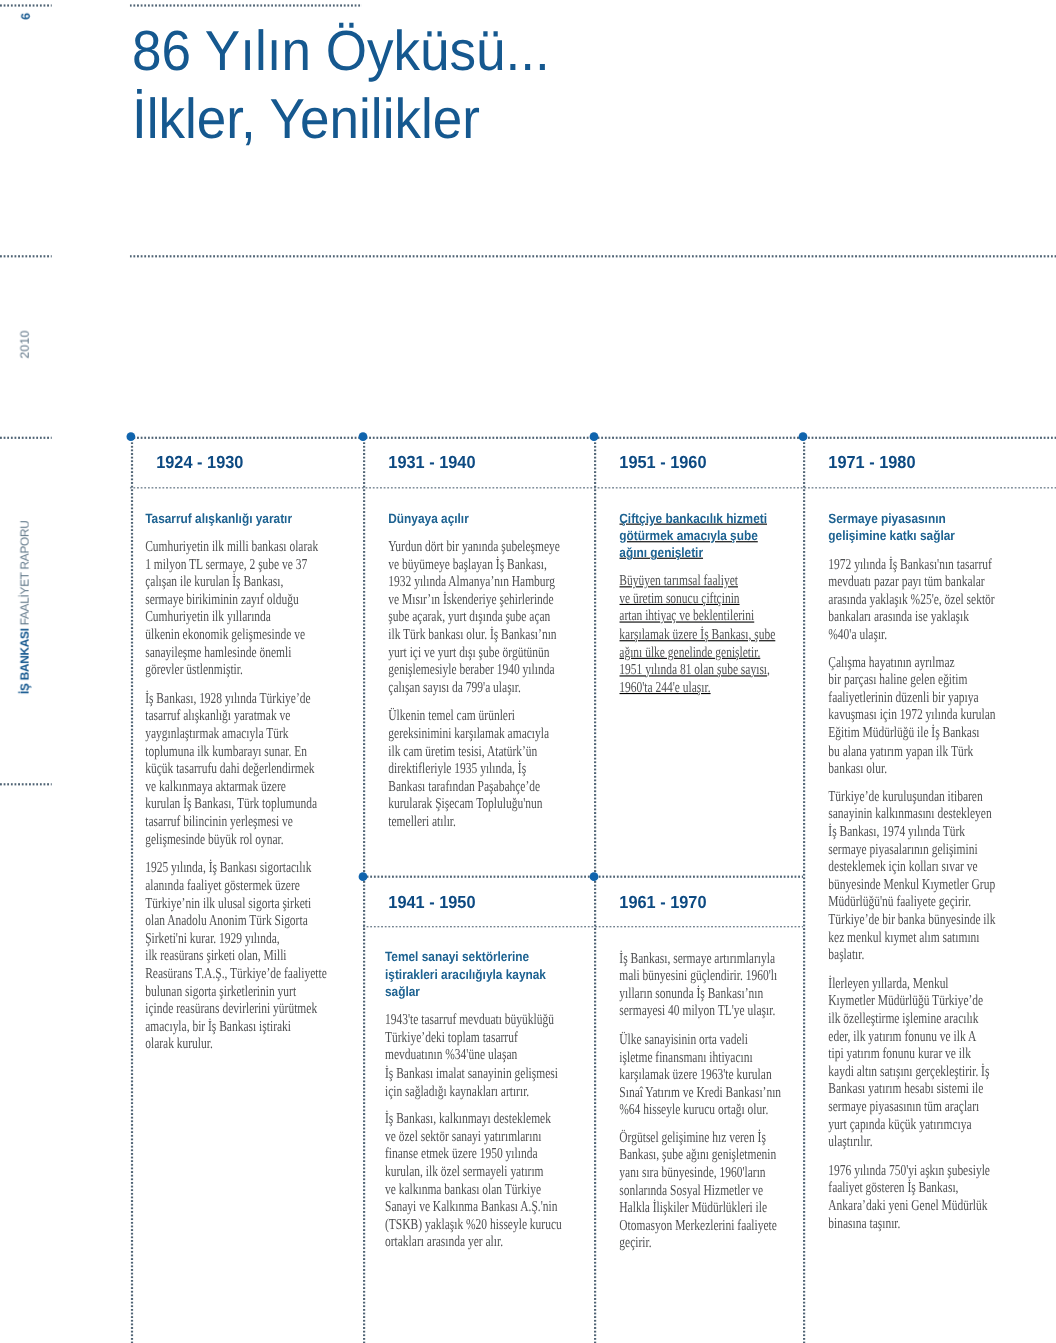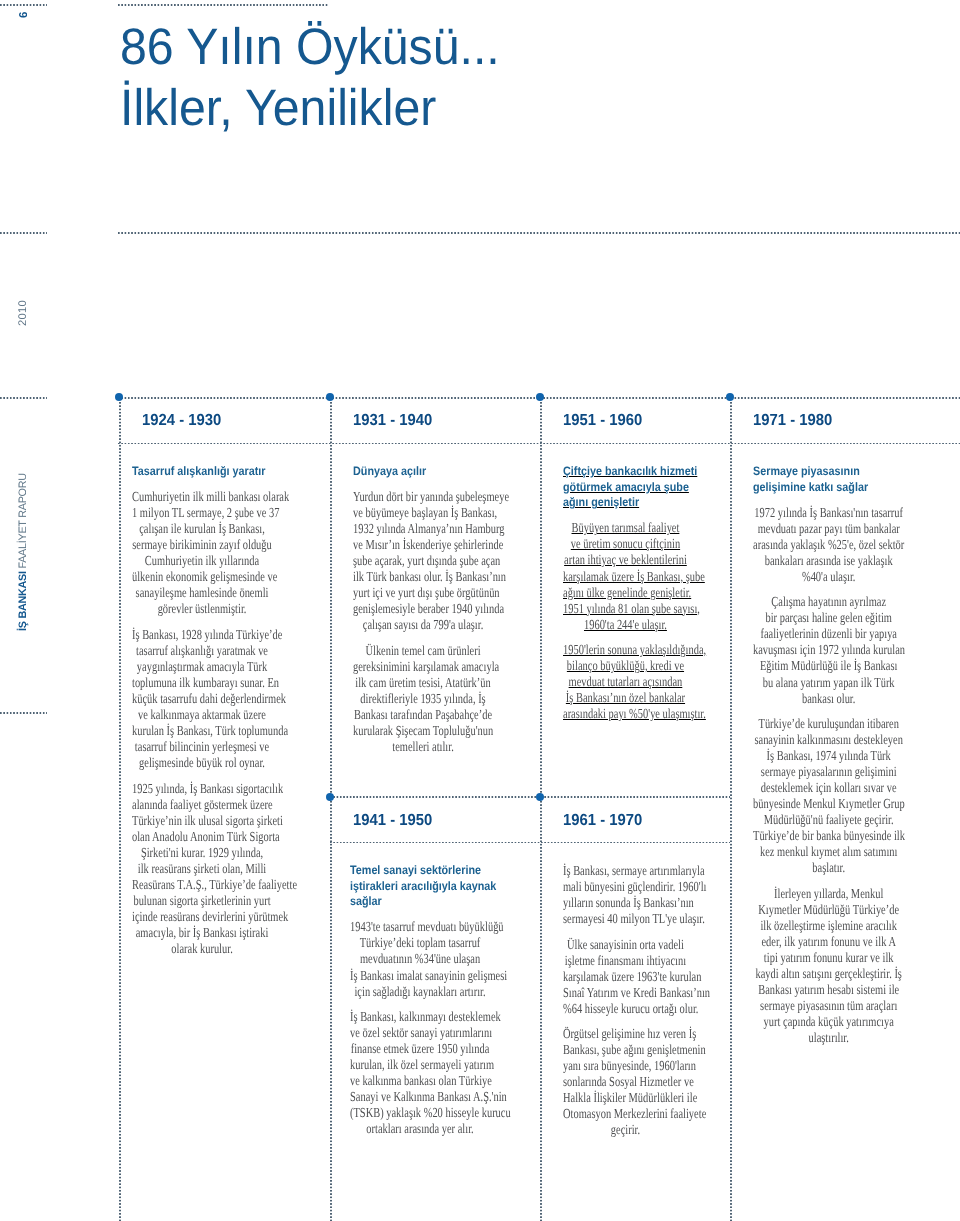--- a/index.html
+++ b/index.html
@@ -26,21 +26,21 @@
   .title{position:absolute;backface-visibility:hidden;color:#15588f;font-weight:300;font-size:51.3px;
          white-space:nowrap;transform-origin:left top;line-height:1;}
 
   .period{position:absolute;backface-visibility:hidden;color:#0d4a82;font-weight:700;font-size:16.0px;white-space:nowrap;
           transform-origin:left top;line-height:1;}
 
   .col{position:absolute;}
   .chead{margin:0 0 9.25px 0;}
   .hline{display:block;backface-visibility:hidden;color:#1d6291;font-weight:700;font-size:12.2px;white-space:nowrap;
          line-height:15.7px;transform:scaleX(0.885) translateZ(0);transform-origin:left center;}
-  .par{margin:0 0 9.4px 0;text-align:center;}
+  .par{margin:0 0 9.4px 0;}
   .par:last-child{margin-bottom:0;}
   .bline{display:block;backface-visibility:hidden;color:#4e4f51;font-family:"Liberation Serif",serif;font-size:13.8px;
          white-space:nowrap;line-height:16.05px;transform:scaleX(0.757) translateZ(0);transform-origin:left center;}
 </style>
 </head>
 <body>
 
 <div class="page">
 <div class="hdot" style="left:0px;top:4.2px;width:46.5px;"></div>
 <div class="hdot" style="left:118px;top:4.2px;width:211px;"></div>
@@ -145,27 +145,20 @@
 </div>
 <div class="par">
 <span class="bline">Büyüyen tarımsal faaliyet</span>
 <span class="bline">ve üretim sonucu çiftçinin</span>
 <span class="bline">artan ihtiyaç ve beklentilerini</span>
 <span class="bline">karşılamak üzere İş Bankası, şube</span>
 <span class="bline">ağını ülke genelinde genişletir.</span>
 <span class="bline">1951 yılında 81 olan şube sayısı,</span>
 <span class="bline">1960'ta 244'e ulaşır.</span>
 </div>
-<div class="par">
-<span class="bline">1950'lerin sonuna yaklaşıldığında,</span>
-<span class="bline">bilanço büyüklüğü, kredi ve</span>
-<span class="bline">mevduat tutarları açısından</span>
-<span class="bline">İş Bankası’nın özel bankalar</span>
-<span class="bline">arasındaki payı %50'ye ulaşmıştır.</span>
-</div>
 </div>
 <div class="col" style="left:753px;top:464px;width:200px;">
 <div class="chead">
 <span class="hline">Sermaye piyasasının</span>
 <span class="hline">gelişimine katkı sağlar</span>
 </div>
 <div class="par">
 <span class="bline">1972 yılında İş Bankası'nın tasarruf</span>
 <span class="bline">mevduatı pazar payı tüm bankalar</span>
 <span class="bline">arasında yaklaşık %25'e, özel sektör</span>
@@ -198,20 +191,26 @@
 <span class="bline">Kıymetler Müdürlüğü Türkiye’de</span>
 <span class="bline">ilk özelleştirme işlemine aracılık</span>
 <span class="bline">eder, ilk yatırım fonunu ve ilk A</span>
 <span class="bline">tipi yatırım fonunu kurar ve ilk</span>
 <span class="bline">kaydi altın satışını gerçekleştirir. İş</span>
 <span class="bline">Bankası yatırım hesabı sistemi ile</span>
 <span class="bline">sermaye piyasasının tüm araçları</span>
 <span class="bline">yurt çapında küçük yatırımcıya</span>
 <span class="bline">ulaştırılır.</span>
 </div>
+<div class="par">
+<span class="bline">1976 yılında 750'yi aşkın şubesiyle</span>
+<span class="bline">faaliyet gösteren İş Bankası,</span>
+<span class="bline">Ankara’daki yeni Genel Müdürlük</span>
+<span class="bline">binasına taşınır.</span>
+</div>
 </div>
 <div class="col" style="left:350px;top:863px;width:185px;">
 <div class="chead">
 <span class="hline">Temel sanayi sektörlerine</span>
 <span class="hline">iştirakleri aracılığıyla kaynak</span>
 <span class="hline">sağlar</span>
 </div>
 <div class="par">
 <span class="bline">1943'te tasarruf mevduatı büyüklüğü</span>
 <span class="bline">Türkiye’deki toplam tasarruf</span>

